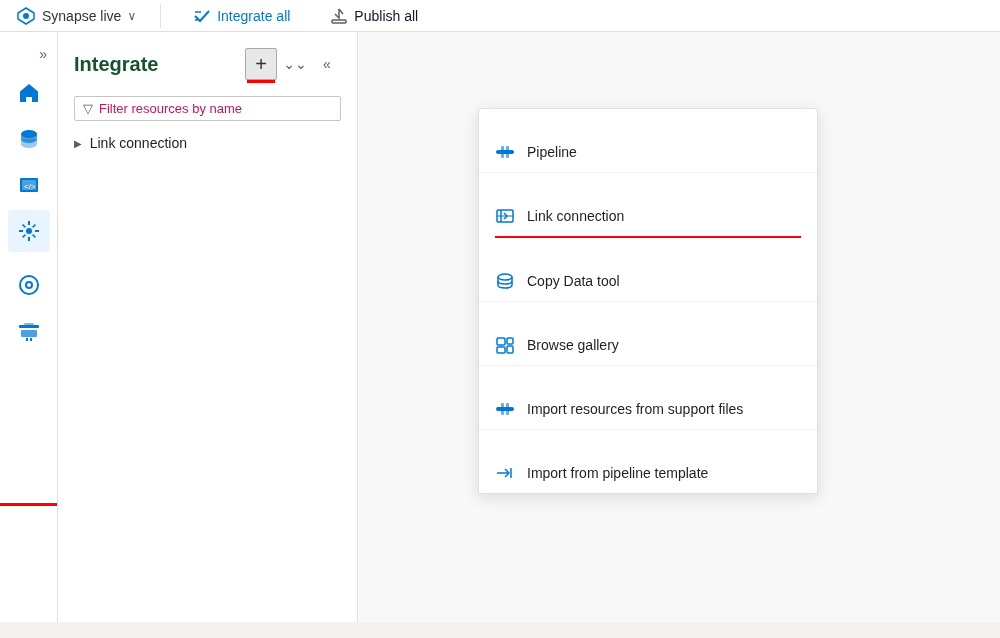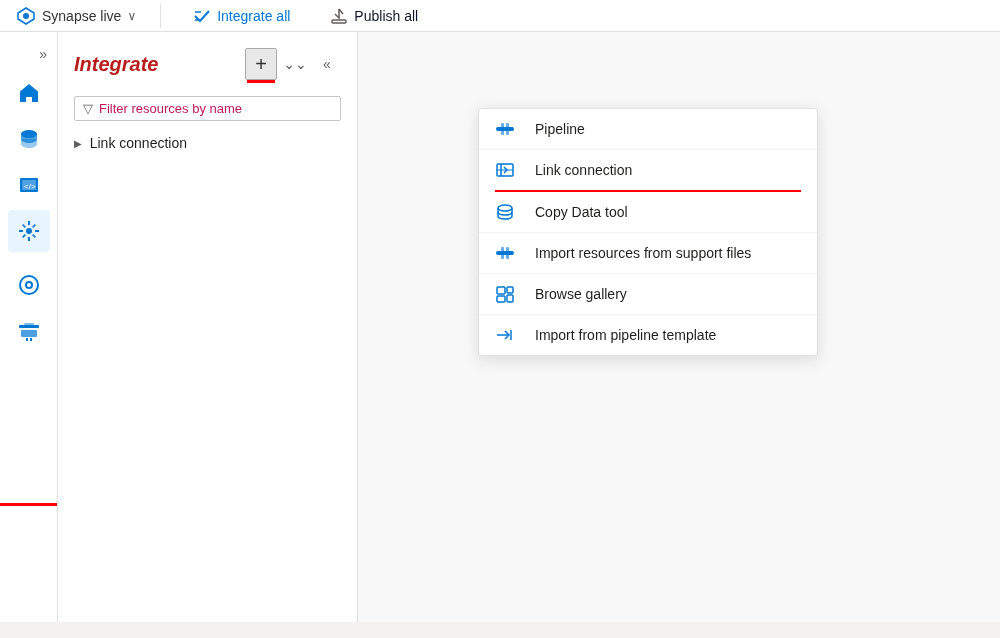--- a/index.html
+++ b/index.html
@@ -94,23 +94,22 @@
     }
     .integrate-header {
       display: flex;
       align-items: center;
       padding: 16px 16px 8px 16px;
       gap: 8px;
     }
     .integrate-title {
       font-size: 20px;
       font-weight: 700;
-      color: #b91c1c;
+      color: #14532d;
       flex: 1;
-      font-style: italic;
     }
     .integrate-actions {
       display: flex;
       align-items: center;
       gap: 4px;
     }
     .integrate-btn {
       width: 32px;
       height: 32px;
       display: flex;
@@ -182,25 +181,26 @@
       background: #fff;
       border: 1px solid #e0e0e0;
       box-shadow: 0 4px 16px rgba(0,0,0,0.12);
       z-index: 100;
       border-radius: 2px;
     }
     .dropdown-item {
       display: flex;
       align-items: center;
       padding: 10px 16px;
-      gap: 20px;
+      gap: 12px;
       cursor: pointer;
       font-size: 14px;
       color: #201f1e;
       border-bottom: 1px solid #f3f2f1;
+      margin-top: 23px;
     }
     .dropdown-item:last-child { border-bottom: none; }
     .dropdown-item-icon {
       width: 20px;
       height: 20px;
       display: flex;
       align-items: center;
       justify-content: center;
       flex-shrink: 0;
     }
@@ -371,45 +371,45 @@
           <path d="M3 6v4c0 1.7 3.1 3 7 3s7-1.3 7-3V6" fill="none" stroke="#0078d4" stroke-width="1.5"></path>
           <path d="M3 10v4c0 1.7 3.1 3 7 3s7-1.3 7-3v-4" fill="none" stroke="#0078d4" stroke-width="1.5"></path>
         </svg>
       </div>
       <span>Copy Data tool</span>
     </div>
 
     <div class="dropdown-item">
       <div class="dropdown-item-icon">
         <svg width="20" height="20" viewBox="0 0 20 20">
+          <rect x="2" y="3" width="8" height="7" rx="1" fill="none" stroke="#0078d4" stroke-width="1.5"></rect>
+          <rect x="2" y="12" width="8" height="6" rx="1" fill="none" stroke="#0078d4" stroke-width="1.5"></rect>
+          <rect x="12" y="3" width="6" height="6" rx="1" fill="none" stroke="#0078d4" stroke-width="1.5"></rect>
+          <rect x="12" y="11" width="6" height="7" rx="1" fill="none" stroke="#0078d4" stroke-width="1.5"></rect>
+        </svg>
+      </div>
+      <span>Browse gallery</span>
+    </div>
+
+    <div class="dropdown-item">
+      <div class="dropdown-item-icon">
+        <svg width="20" height="20" viewBox="0 0 20 20">
           <rect x="1" y="8" width="18" height="4" rx="2" fill="#0078d4"></rect>
           <circle cx="4" cy="10" r="2" fill="#0078d4"></circle>
           <circle cx="16" cy="10" r="2" fill="#0078d4"></circle>
           <rect x="6" y="4" width="3" height="12" rx="1" fill="#0078d4" opacity="0.6"></rect>
           <rect x="11" y="4" width="3" height="12" rx="1" fill="#0078d4" opacity="0.6"></rect>
         </svg>
       </div>
       <span>Import resources from support files</span>
     </div>
 
     <div class="dropdown-item">
       <div class="dropdown-item-icon">
         <svg width="20" height="20" viewBox="0 0 20 20">
-          <rect x="2" y="3" width="8" height="7" rx="1" fill="none" stroke="#0078d4" stroke-width="1.5"></rect>
-          <rect x="2" y="12" width="8" height="6" rx="1" fill="none" stroke="#0078d4" stroke-width="1.5"></rect>
-          <rect x="12" y="3" width="6" height="6" rx="1" fill="none" stroke="#0078d4" stroke-width="1.5"></rect>
-          <rect x="12" y="11" width="6" height="7" rx="1" fill="none" stroke="#0078d4" stroke-width="1.5"></rect>
-        </svg>
-      </div>
-      <span>Browse gallery</span>
-    </div>
-
-    <div class="dropdown-item">
-      <div class="dropdown-item-icon">
-        <svg width="20" height="20" viewBox="0 0 20 20">
           <line x1="2" y1="10" x2="14" y2="10" stroke="#0078d4" stroke-width="1.5"></line>
           <polyline points="10,6 14,10 10,14" fill="none" stroke="#0078d4" stroke-width="1.5"></polyline>
           <line x1="16" y1="5" x2="16" y2="15" stroke="#0078d4" stroke-width="1.5"></line>
         </svg>
       </div>
       <span>Import from pipeline template</span>
     </div>
   </div>
 
   <div class="content-area"></div>

